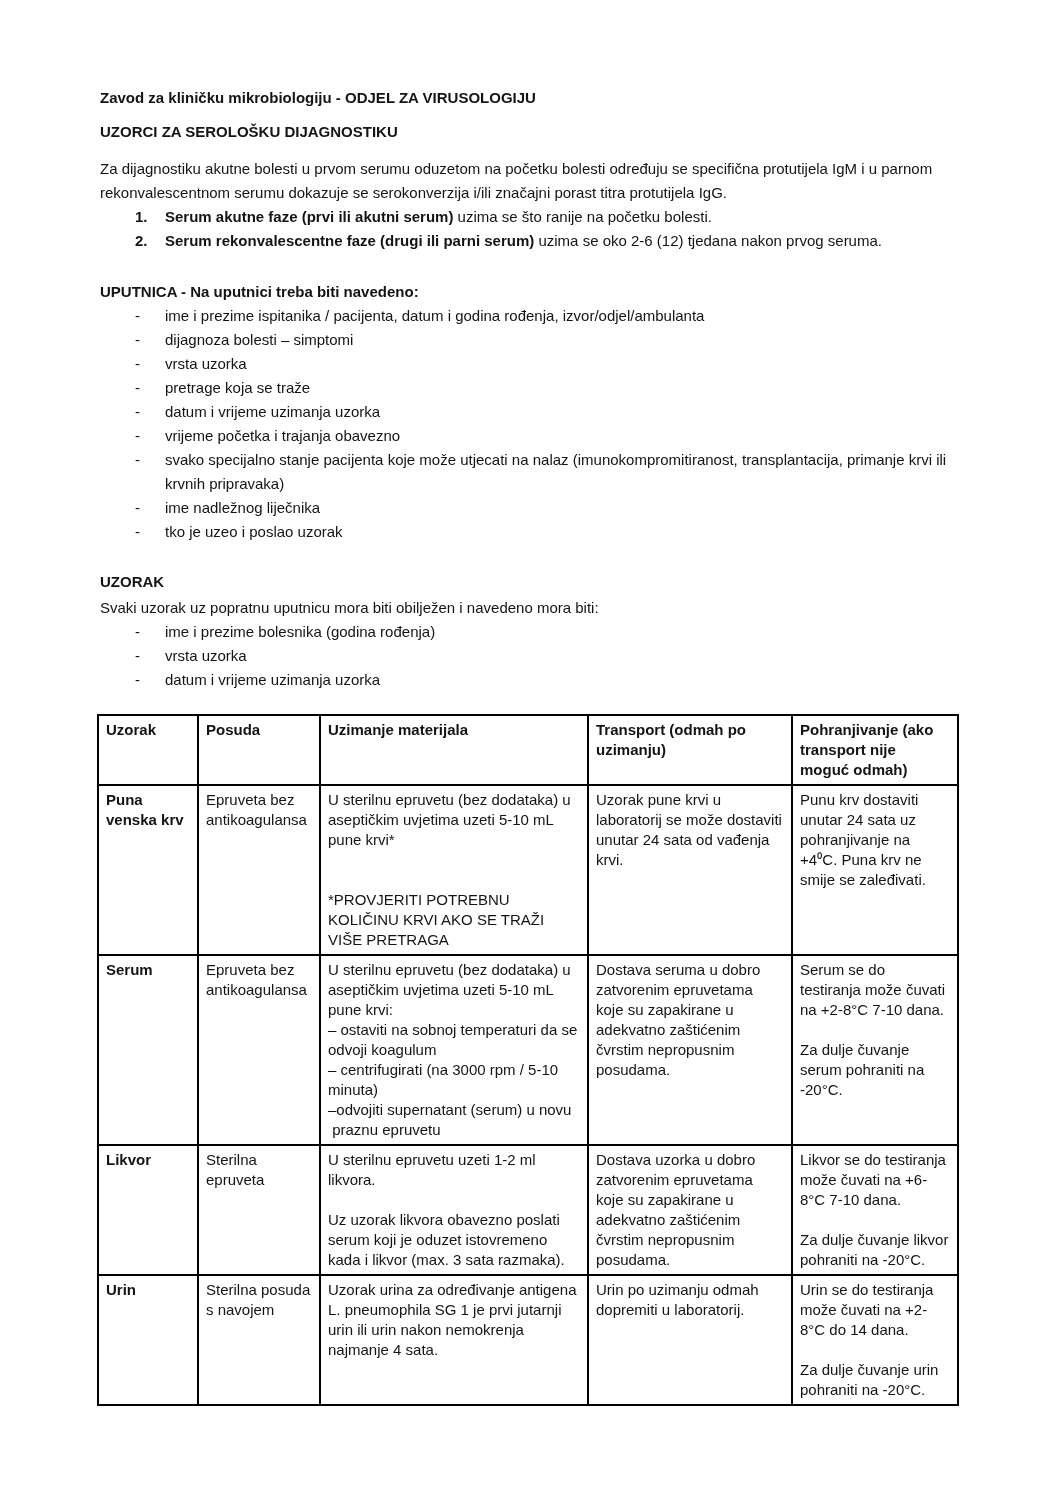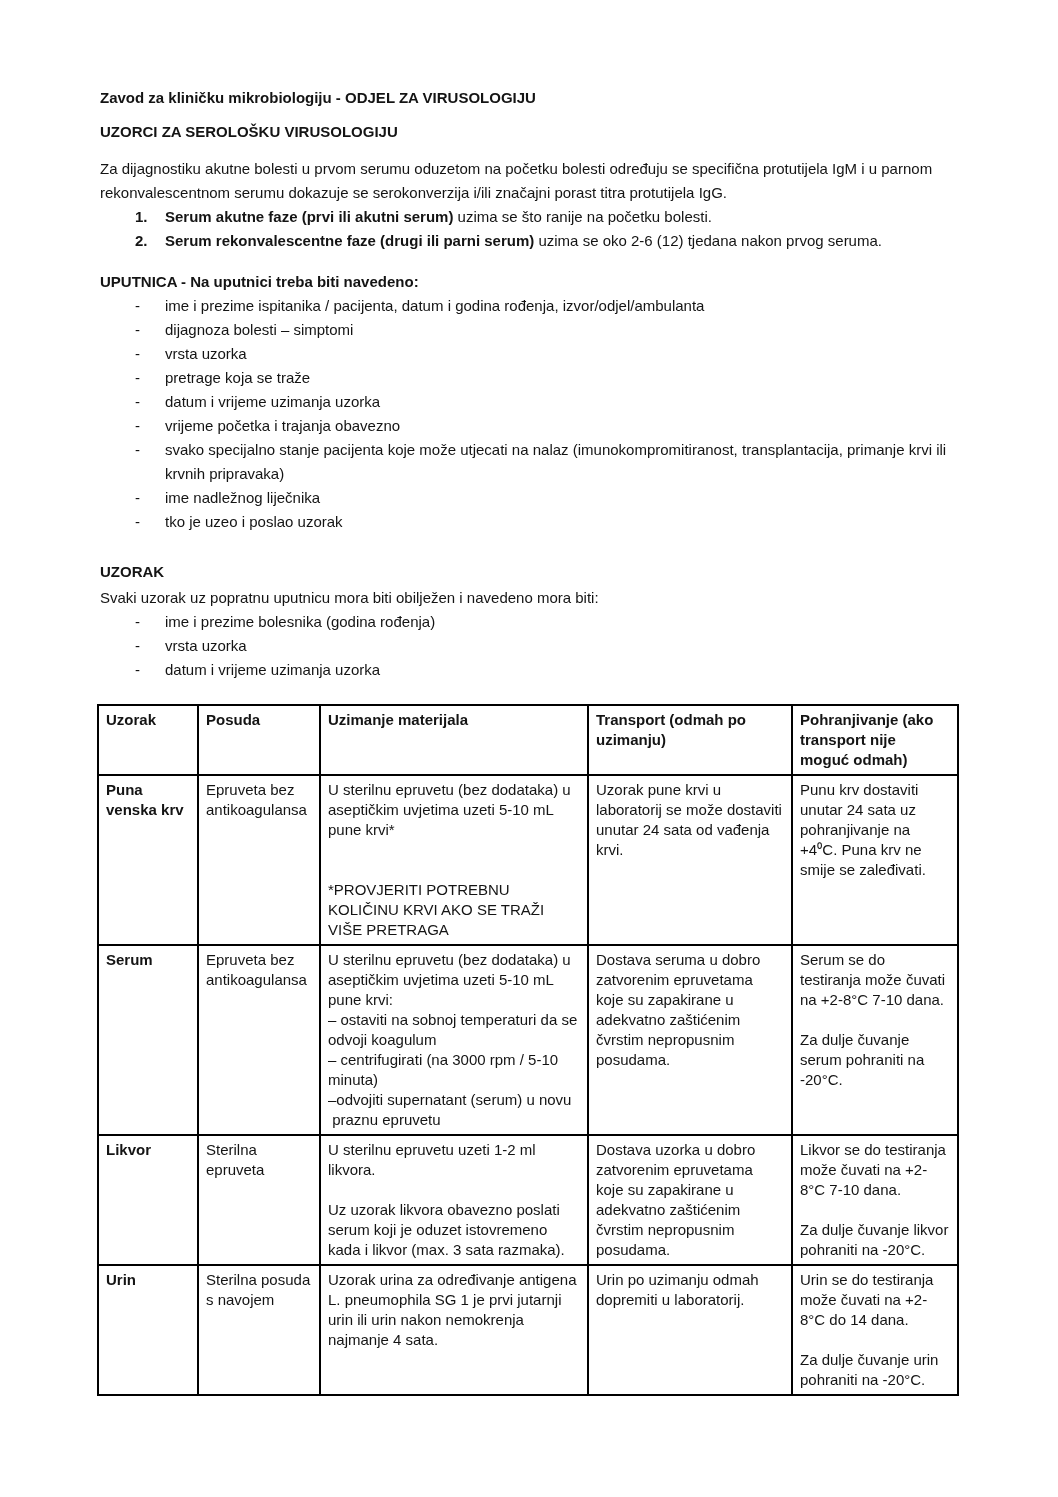--- a/index.html
+++ b/index.html
@@ -18,21 +18,21 @@
   .title    { font-weight: bold; line-height: 20px; margin: 0 0 14px 0; }
   .subtitle { font-weight: bold; line-height: 20px; margin: 0 0 15px 0; }
   .intro    { line-height: 24px; }
   .intro b  { font-weight: normal; }
 
   ul.dashlist, ol.numlist { list-style: none; margin: 0; padding: 0 0 0 35px; }
   ul.dashlist li, ol.numlist li { display: flex; line-height: 24px; }
   .mk { flex: 0 0 30px; width: 30px; }
   ol.numlist .mk { font-weight: bold; }
 
-  .sec-uputnica-heading { font-weight: bold; line-height: 24px; margin-top: 17px; }
+  .sec-uputnica-heading { font-weight: bold; line-height: 24px; margin-top: 27px; }
   .ul-uputnica { margin-top: 14px; }
   .sec-uzorak-heading { font-weight: bold; line-height: 24px; margin-top: 26px; }
   .sec-uzorak-sub { font-weight: normal; line-height: 24px; margin-top: 2px; }
   .ul-uzorak { margin-top: 2px; }
 
   table.samples {
     border-collapse: collapse;
     table-layout: fixed;
     width: 860px;
     margin: 22px 0 0 -3px;
@@ -54,21 +54,21 @@
   tr.r-1 { height: 185px; margin-top: 13px; }
   tr.r-2 { height: 130px; }
   tr.r-3 { height: 123px; }
 </style>
 </head>
 <body>
 
 <div class="page">
 
   <p class="title">Zavod za kliničku mikrobiologiju - ODJEL ZA VIRUSOLOGIJU</p>
-  <p class="subtitle">UZORCI ZA SEROLOŠKU VIRUSOLOGIJU</p>
+  <p class="subtitle">UZORCI ZA SEROLOŠKU DIJAGNOSTIKU</p>
 
   <p class="intro"><span>Za dijagnostiku akutne bolesti u </span><b>prvom serumu</b><span> oduzetom na početku bolesti određuju se specifična protutijela IgM i u </span><b>parnom rekonvalescentnom serumu</b><span> dokazuje se serokonverzija i/ili značajni porast titra protutijela IgG.</span></p>
 
   <ol class="numlist">
     <li>
       <span class="mk">1.</span>
       <span><b>Serum akutne faze (prvi ili akutni serum)</b><span> uzima se što ranije na početku bolesti.</span></span>
     </li>
     <li>
       <span class="mk">2.</span>
@@ -174,21 +174,21 @@
 
 Za dulje čuvanje serum pohraniti na -20°C.</td>
     </tr>
     <tr class="r-2">
       <td class="c-uzorak">Likvor</td>
       <td>Sterilna epruveta</td>
       <td>U sterilnu epruvetu uzeti 1-2 ml likvora.
 
 Uz uzorak likvora obavezno poslati serum koji je oduzet istovremeno kada i likvor (max. 3 sata razmaka).</td>
       <td>Dostava uzorka u dobro zatvorenim epruvetama koje su zapakirane u adekvatno zaštićenim čvrstim nepropusnim posudama.</td>
-      <td>Likvor se do testiranja može čuvati na +2-8°C 7-10 dana.
+      <td>Likvor se do testiranja može čuvati na +6-8°C 7-10 dana.
 
 Za dulje čuvanje likvor pohraniti na -20°C.</td>
     </tr>
     <tr class="r-3">
       <td class="c-uzorak">Urin</td>
       <td>Sterilna posuda s navojem</td>
       <td>Uzorak urina za određivanje antigena L. pneumophila SG 1 je prvi jutarnji urin ili urin nakon nemokrenja najmanje 4 sata.</td>
       <td>Urin po uzimanju odmah dopremiti u laboratorij.</td>
       <td>Urin se do testiranja može čuvati na +2-8°C do 14 dana.
 

